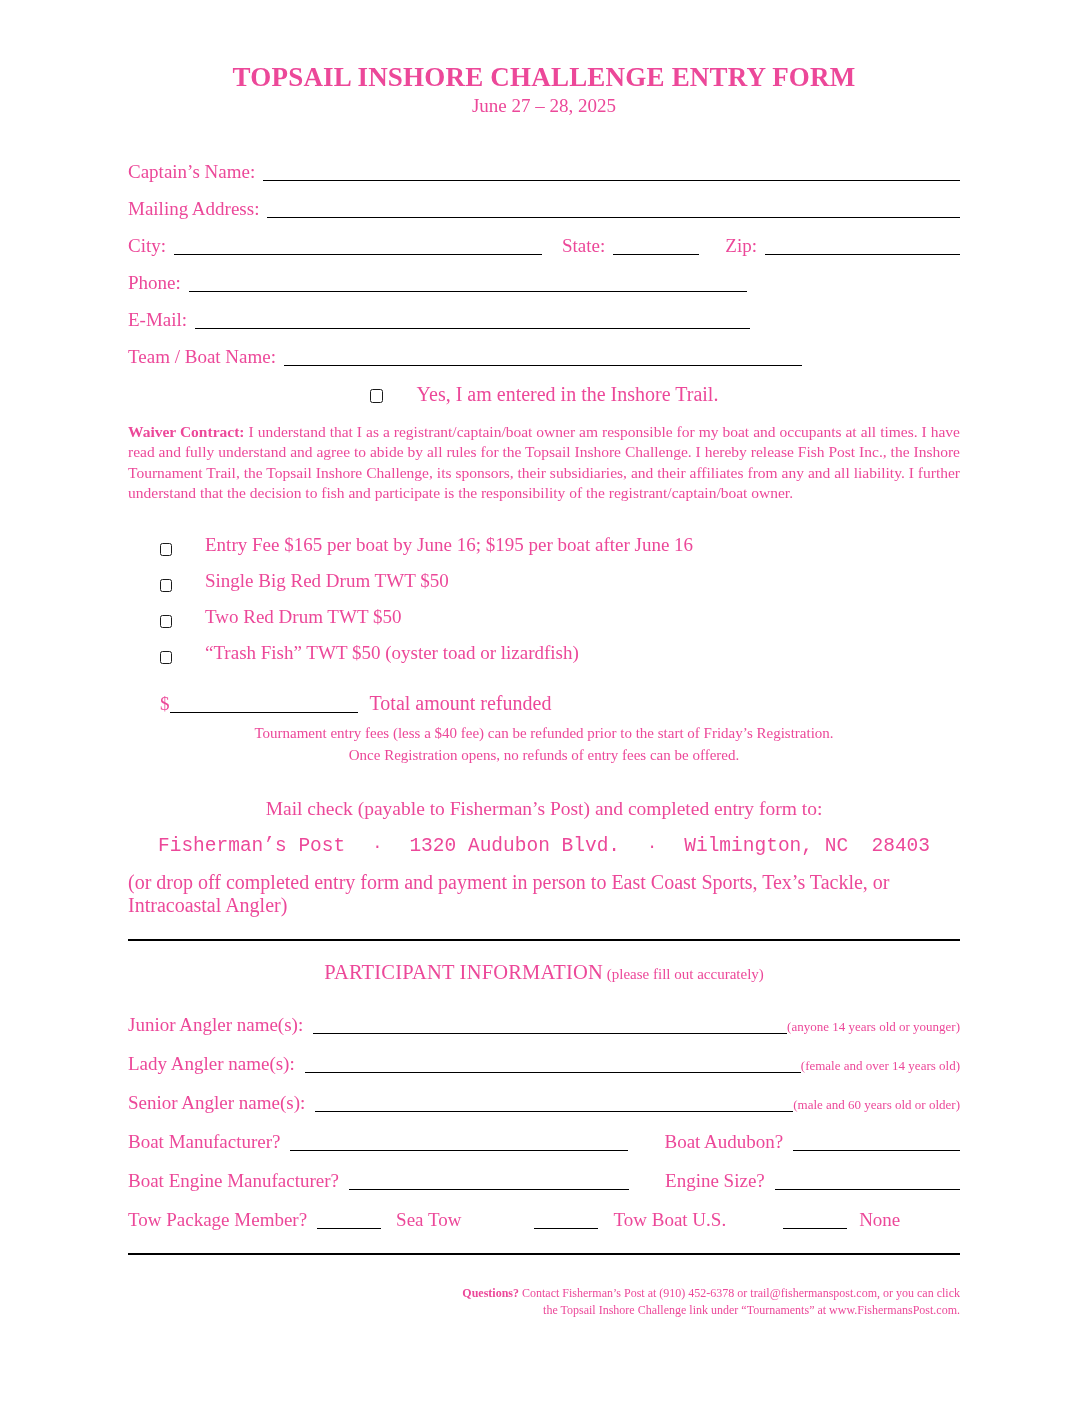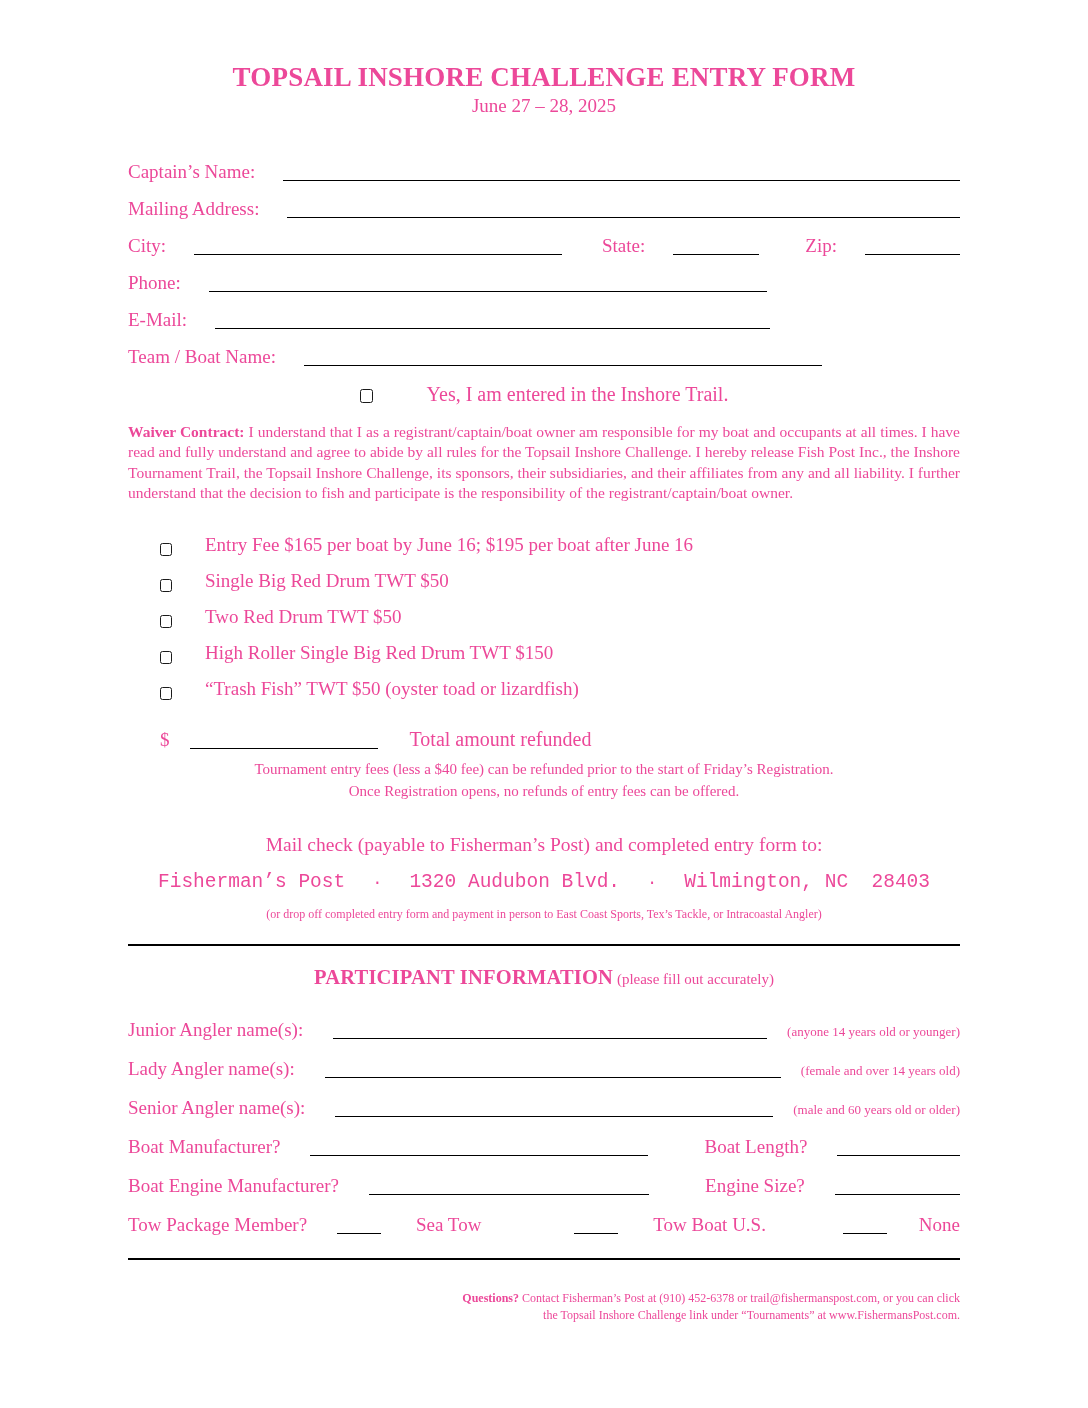--- a/index.html
+++ b/index.html
@@ -7,21 +7,21 @@
     width:1088px; height:1408px; margin:0 auto; background:#ffffff;
     box-sizing:border-box; padding:56px 128px 0 128px;
     font-family:"Liberation Serif","DejaVu Serif",serif; color:#ec4899;
     position:relative; overflow:hidden;
   }
   
   .hdr { text-align:center; }
   .title { font-size:27px; font-weight:bold; margin:6px 0 2px 0; letter-spacing:.2px; }
   .dates { font-size:19px; margin-bottom:44px; }
   
-  .row { display:flex; align-items:baseline; font-size:19px;gap:20px; }
+  .row { display:flex; align-items:baseline; font-size:19px; }
   .contact .row { margin-bottom:15px; }
   .lbl { white-space:nowrap; }
   .blank {
     display:inline-block; border-bottom:1.6px solid #000;
     transform:translateY(3px); min-height:1px;
   }
   .grow { flex:1 1 auto; }
   .ml8{margin-left:8px;} .ml10{margin-left:10px;} .ml12{margin-left:12px;}
   .ml15{margin-left:15px;} .ml20{margin-left:20px;} .ml26{margin-left:26px;}
   .ml36{margin-left:36px;} .ml57{margin-left:57px;} .ml73{margin-left:73px;}
@@ -46,25 +46,25 @@
   .total-row { margin-top:28px; padding-left:32px; }
   .total-row .blank { width:188px; }
   .total-row .total-lbl { margin-left:12px; font-size:20px; }
   .note { text-align:center; font-size:15px; line-height:1.45; }
   .notes { margin-top:8px; }
   
   .mail1 { text-align:center; font-size:19.5px; margin-top:32px; }
   .mail2 { text-align:center; font-size:19.5px; margin-top:15px;font-family:Liberation Mono, monospace; }
   .mail2 .dot { margin:0 27px; font-size:17px; }
   .prewrap { white-space:pre-wrap; }
-  .dropoff { text-align:center; font-size:12px; margin-top:14px; }
+  .dropoff { font-size:20px; margin-top:14px; }
   .rule { border:none; border-top:2.2px solid #000; margin:22px 0 0 0; }
   
   .pi-hdr { text-align:center; margin-top:20px; font-size:15px; }
-  .pi-hdr .pi-title { font-size:20.5px; font-weight:bold; letter-spacing:.2px; }
+  .pi-hdr .pi-title { font-size:20.5px; font-weight:normal; letter-spacing:.2px; }
   .participant { margin-top:30px; }
   .participant .row { margin-bottom:17px; }
   .small-note { font-size:13px; white-space:nowrap; flex:0 0 auto; }
   .blank.w340 { width:338px; margin-left:10px; }
   .blank.w280 { width:280px; margin-left:10px; }
   .blank.w65 { width:64px; }
   
   .footer { text-align:right; font-size:12px; line-height:1.4; margin-top:30px; }
 </style>
 </head>
@@ -124,24 +124,20 @@
     <li>
       <span class="cb"></span>
       <span>Single Big Red Drum TWT $50</span>
     </li>
     <li>
       <span class="cb"></span>
       <span>Two Red Drum TWT $50</span>
     </li>
     <li>
       <span class="cb"></span>
-      <span>High Roller Single Big Red Drum TWT $150</span>
-    </li>
-    <li>
-      <span class="cb"></span>
       <span>“Trash Fish” TWT $50 (oyster toad or lizardfish)</span>
     </li>
   </ul>
 
   <div class="row total-row">
     <span>$</span>
     <span class="blank"></span>
     <span class="total-lbl">Total amount refunded</span>
   </div>
 
@@ -175,21 +171,21 @@
       <span class="small-note">(female and over 14 years old)</span>
     </div>
     <div class="row">
       <span class="lbl">Senior Angler name(s):</span>
       <span class="blank grow ml10"></span>
       <span class="small-note">(male and 60 years old or older)</span>
     </div>
     <div class="row">
       <span class="lbl">Boat Manufacturer?</span>
       <span class="blank w340"></span>
-      <span class="lbl ml36">Boat Length?</span>
+      <span class="lbl ml36">Boat Audubon?</span>
       <span class="blank grow ml10"></span>
     </div>
     <div class="row">
       <span class="lbl">Boat Engine Manufacturer?</span>
       <span class="blank w280"></span>
       <span class="lbl ml36">Engine Size?</span>
       <span class="blank grow ml10"></span>
     </div>
     <div class="row">
       <span class="lbl">Tow Package Member?</span>

